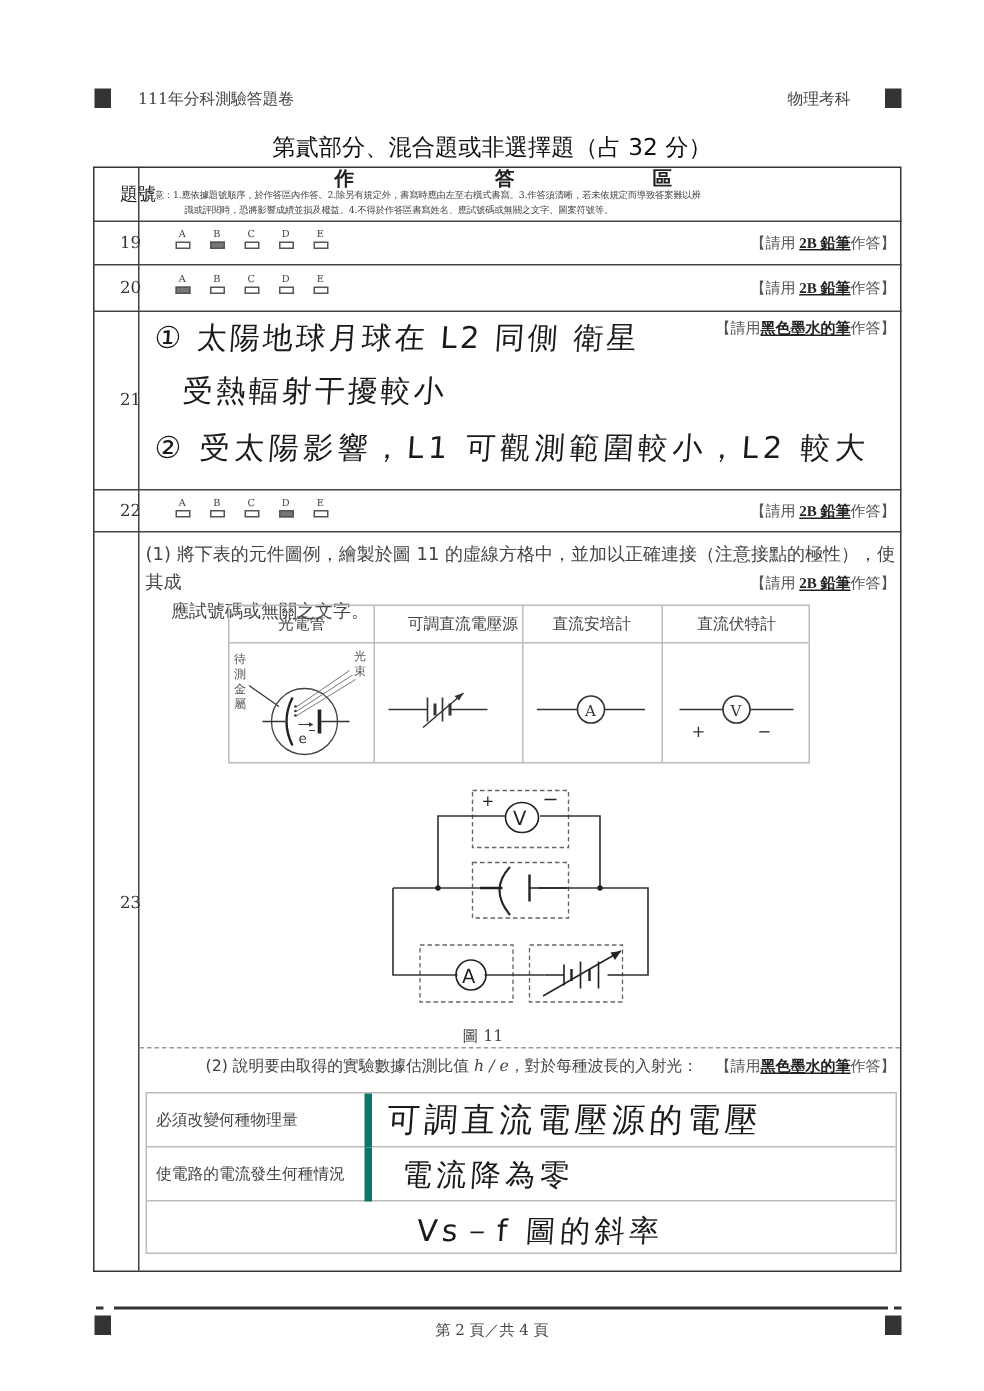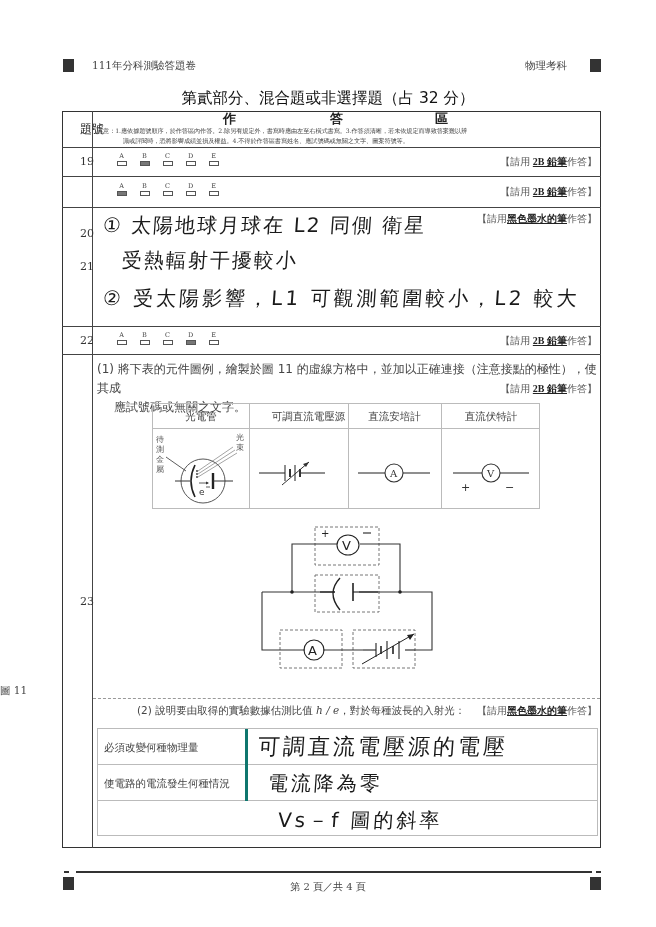--- a/index.html
+++ b/index.html
@@ -22,28 +22,28 @@
   .bubbles { position: absolute; left: 110px; display: flex; gap: 0; }
   .bubble { width: 23px; text-align: center; font-size: 6.5px; color: #444; line-height: 7px; }
   .bubble .box { display: block; margin: 1px auto 0; width: 10px; height: 5px; border: 1px solid #555; background: #fff; }
   .bubble.filled .box { background: #777; border-color: #555; }
   .instr { position: absolute; right: 59px; font-size: 10px; color: #555; font-family: Liberation Serif, serif; white-space: nowrap; }
   .instr b { color: #222; text-decoration: underline; font-weight: bold; }
   .hand { position: absolute; font-family: "DejaVu Sans", "Liberation Sans", sans-serif; color: #1a1a1a; font-weight: normal; white-space: nowrap; letter-spacing: 2px; transform: skewX(-4deg); }
   .q23text { left: 97px; top: 360px; font-size: 12px; color: #444; line-height: 19px; width: 500px; font-family: "DejaVu Sans", "Liberation Sans", sans-serif; }
   .legend { position: absolute; left: 152px; top: 403px; width: 388px; height: 106px; border: 1px solid #bbb; }
   .legend .lh { position: absolute; top: 0; height: 24px; font-size: 10.5px; color: #444; text-align: center; line-height: 24px; font-family: "DejaVu Sans", "Liberation Sans", sans-serif; }
-  .fig-cap { left: 0; width: 644px; top: 684px; font-size: 10.5px; color: #444; }
+  .fig-cap { left: 0; width: 644px; top: 684px; text-align: center; font-size: 10.5px; color: #444; }
   .dash-sep { position: absolute; left: 93px; width: 507px; top: 698px; border-top: 1px dashed #999; }
   .sub2 { left: 97px; top: 704px; font-size: 10.5px; color: #444; font-family: "DejaVu Sans", "Liberation Sans", sans-serif; margin-left: 40px; }
   .sub2 i { font-family: "DejaVu Serif", serif; }
   .subtbl { position: absolute; left: 97px; top: 728px; width: 501px; height: 108px; border: 1px solid #bbb; }
   .subrow { position: absolute; left: 0; width: 100%; height: 36px; border-bottom: 1px solid #bbb; }
   .subrow:last-child { border-bottom: none; }
-  .sublabel { position: absolute; left: 0; width: 150px; height: 36px; line-height: 36px; padding-left: 6px; font-size: 10.5px; color: #444; border-right: 3px solid #0f766e; font-family: "DejaVu Sans", "Liberation Sans", sans-serif; }
+  .sublabel { position: absolute; left: 0; width: 150px; height: 36px; line-height: 36px; padding-left: 6px; font-size: 10.5px; color: #444; border-right: 5px solid #0f766e; font-family: "DejaVu Sans", "Liberation Sans", sans-serif; }
   .footer-line { position: absolute; left: 76px; width: 516px; top: 871px; height: 2px; background: #333; }
   .footer-dot { position: absolute; top: 871px; width: 5px; height: 2px; background: #333; }
   .footer-text { left: 0; width: 656px; top: 880px; text-align: center; font-size: 10px; color: #444; }
 </style>
 </head>
 <body>
 
 <div class="marker" style="left:63px; top:59px;"></div>
 <div class="marker" style="left:590px; top:59px;"></div>
 <div class="marker" style="left:63px; top:877px;"></div>
@@ -75,21 +75,21 @@
 <div class="qnum" style="top:155px;">19</div>
 <div class="bubbles" style="top:153px;">
   <div class="bubble"><span>A</span><span class="box"></span></div>
   <div class="bubble filled"><span>B</span><span class="box"></span></div>
   <div class="bubble"><span>C</span><span class="box"></span></div>
   <div class="bubble"><span>D</span><span class="box"></span></div>
   <div class="bubble"><span>E</span><span class="box"></span></div>
 </div>
 <div class="instr" style="top:155px;"><span>【請用 </span><b>2B 鉛筆</b><span>作答】</span></div>
 
-<div class="qnum" style="top:185px;margin-top:42px;">20</div>
+<div class="qnum" style="top:185px;">20</div>
 <div class="bubbles" style="top:183px;">
   <div class="bubble filled"><span>A</span><span class="box"></span></div>
   <div class="bubble"><span>B</span><span class="box"></span></div>
   <div class="bubble"><span>C</span><span class="box"></span></div>
   <div class="bubble"><span>D</span><span class="box"></span></div>
   <div class="bubble"><span>E</span><span class="box"></span></div>
 </div>
 <div class="instr" style="top:185px;"><span>【請用 </span><b>2B 鉛筆</b><span>作答】</span></div>
 
 <div class="qnum" style="top:260px;">21</div>

